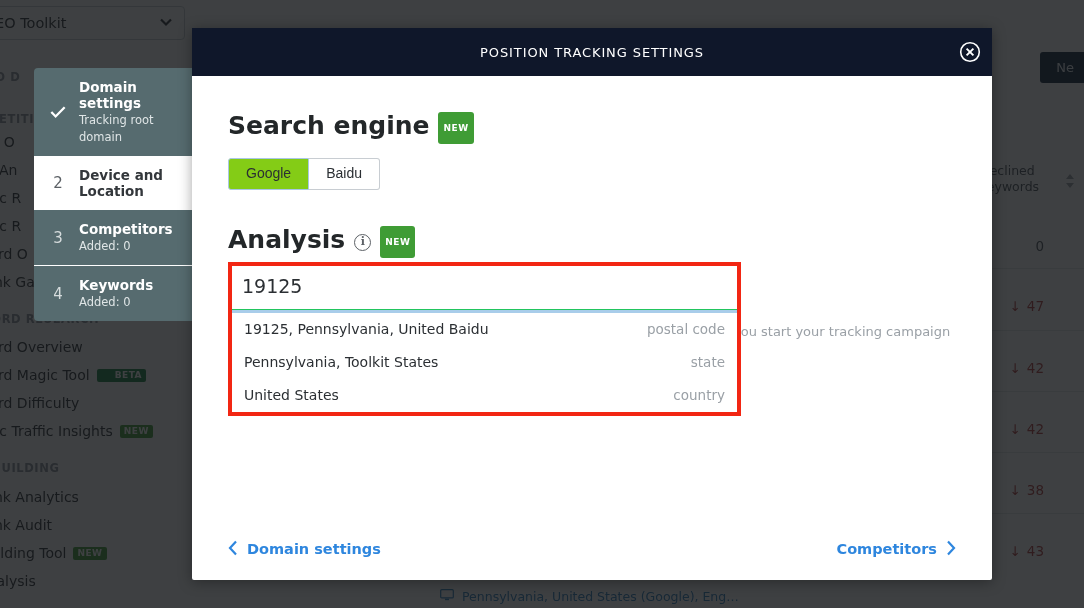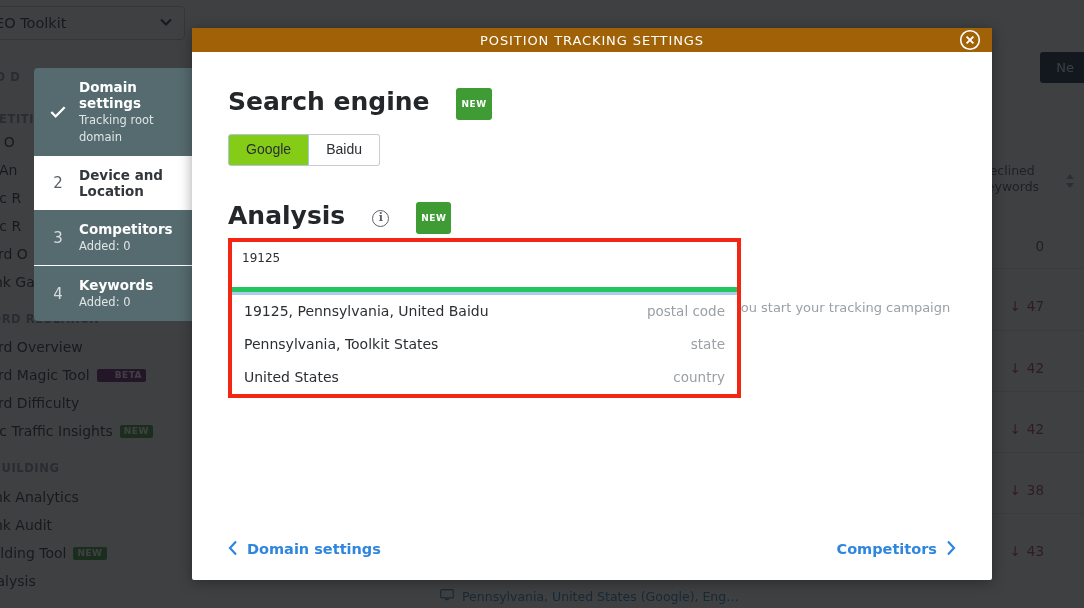--- a/index.html
+++ b/index.html
@@ -40,21 +40,21 @@
   .sb-item {
     position: absolute; left: -22px;
     font-size: 14px; color: #2b2f33; white-space: nowrap;
     display: flex; align-items: center; gap: 7px;
   }
   .tag {
     display: inline-block; font-size: 9px; font-weight: 700;
     letter-spacing: .5px; color: #fff; padding: 1px 4px 1px 4px;
     border-radius: 2px; line-height: 11px; text-transform: uppercase;
   }
-  .tag.beta { background: #701a75; padding-left: 18px; }
+  .tag.beta { background: #15803d; padding-left: 18px; }
   .tag.new  { background: #3f9c35; }
 
   
   .bg-newbtn {
     position: absolute; right: -6px; top: 52px;
     background: #0b2239; color: #e9eef3; font-size: 13px;
     padding: 8px 16px; border-radius: 3px; white-space: nowrap;
   }
   .bg-col-head {
     position: absolute; right: 8px; top: 163px; width: 96px;
@@ -105,36 +105,36 @@
   .step-sub { font-size: 11.5px; font-weight: 400; color: #dfe5e6; margin-top: 2px; }
 
   
   .modal {
     position: absolute; left: 192px; top: 28px; width: 800px; height: 552px;
     background: #ffffff; z-index: 8;
     box-shadow: 0 2px 14px rgba(0,0,0,.35);
     border-radius: 2px;
   }
   .modal-head {
-    height: 24px; background: #a16207; position: relative;
+    height: 48px; background: #0f172a; position: relative;
     display: flex; align-items: center; justify-content: center;
   }
   .modal-title {
     color: #ffffff; font-size: 13px; letter-spacing: .9px;
     text-transform: uppercase;
   }
   .modal-close {
     position: absolute; right: 11px; top: 50%; transform: translateY(-50%);
     width: 22px; height: 22px; cursor: pointer;
   }
   .modal-body { padding: 34px 36px 0 36px; position: relative; }
 
   h2.sec {
     font-size: 25px; font-weight: 700; color: #232729;
-    display: flex; align-items: center; gap: 27px; line-height: 28px;
+    display: flex; align-items: center; gap: 9px; line-height: 28px;
   }
   .pill-new {
     display: inline-block; background: #3f9c35; color: #fff;
     font-size: 9px; font-weight: 700; letter-spacing: .5px;
     padding: 2px 5px; border-radius: 3px; text-transform: uppercase;
     position: relative; top: 2px;
   }
   .info-i {
     width: 17px; height: 17px; border: 1.4px solid #5c6166; border-radius: 50%;
     display: inline-flex; align-items: center; justify-content: center;
@@ -158,23 +158,23 @@
     position: absolute; left: 505px; top: 100px;
     font-size: 13px; color: #9aa0a6; white-space: nowrap;
   }
 
   .redbox {
     position: absolute; left: 0; top: 38px; width: 513px;
     border: 4px solid #f22613; background: #ffffff;
   }
   .loc-input {
     width: 100%; border: none; outline: none;
-    border-bottom: 5px solid #22c55e;
-    font-size: 12px; color: #2b2f33;
-    padding: 9px 10px 22px 10px;
+    border-bottom: 1px solid #22c55e;
+    font-size: 19px; color: #2b2f33;
+    padding: 9px 10px 12px 10px;
     font-family: "DejaVu Sans", "Liberation Sans", sans-serif;
     background: transparent;
   }
   .blue-rule { height: 3px; background: #a9cdea; }
   .sugg { background: #ffffff; }
   .sugg-row {
     display: flex; align-items: center; justify-content: space-between;
     padding: 8px 12px 9px 12px; font-size: 14px; color: #2b2f33;
     cursor: pointer;
   }

